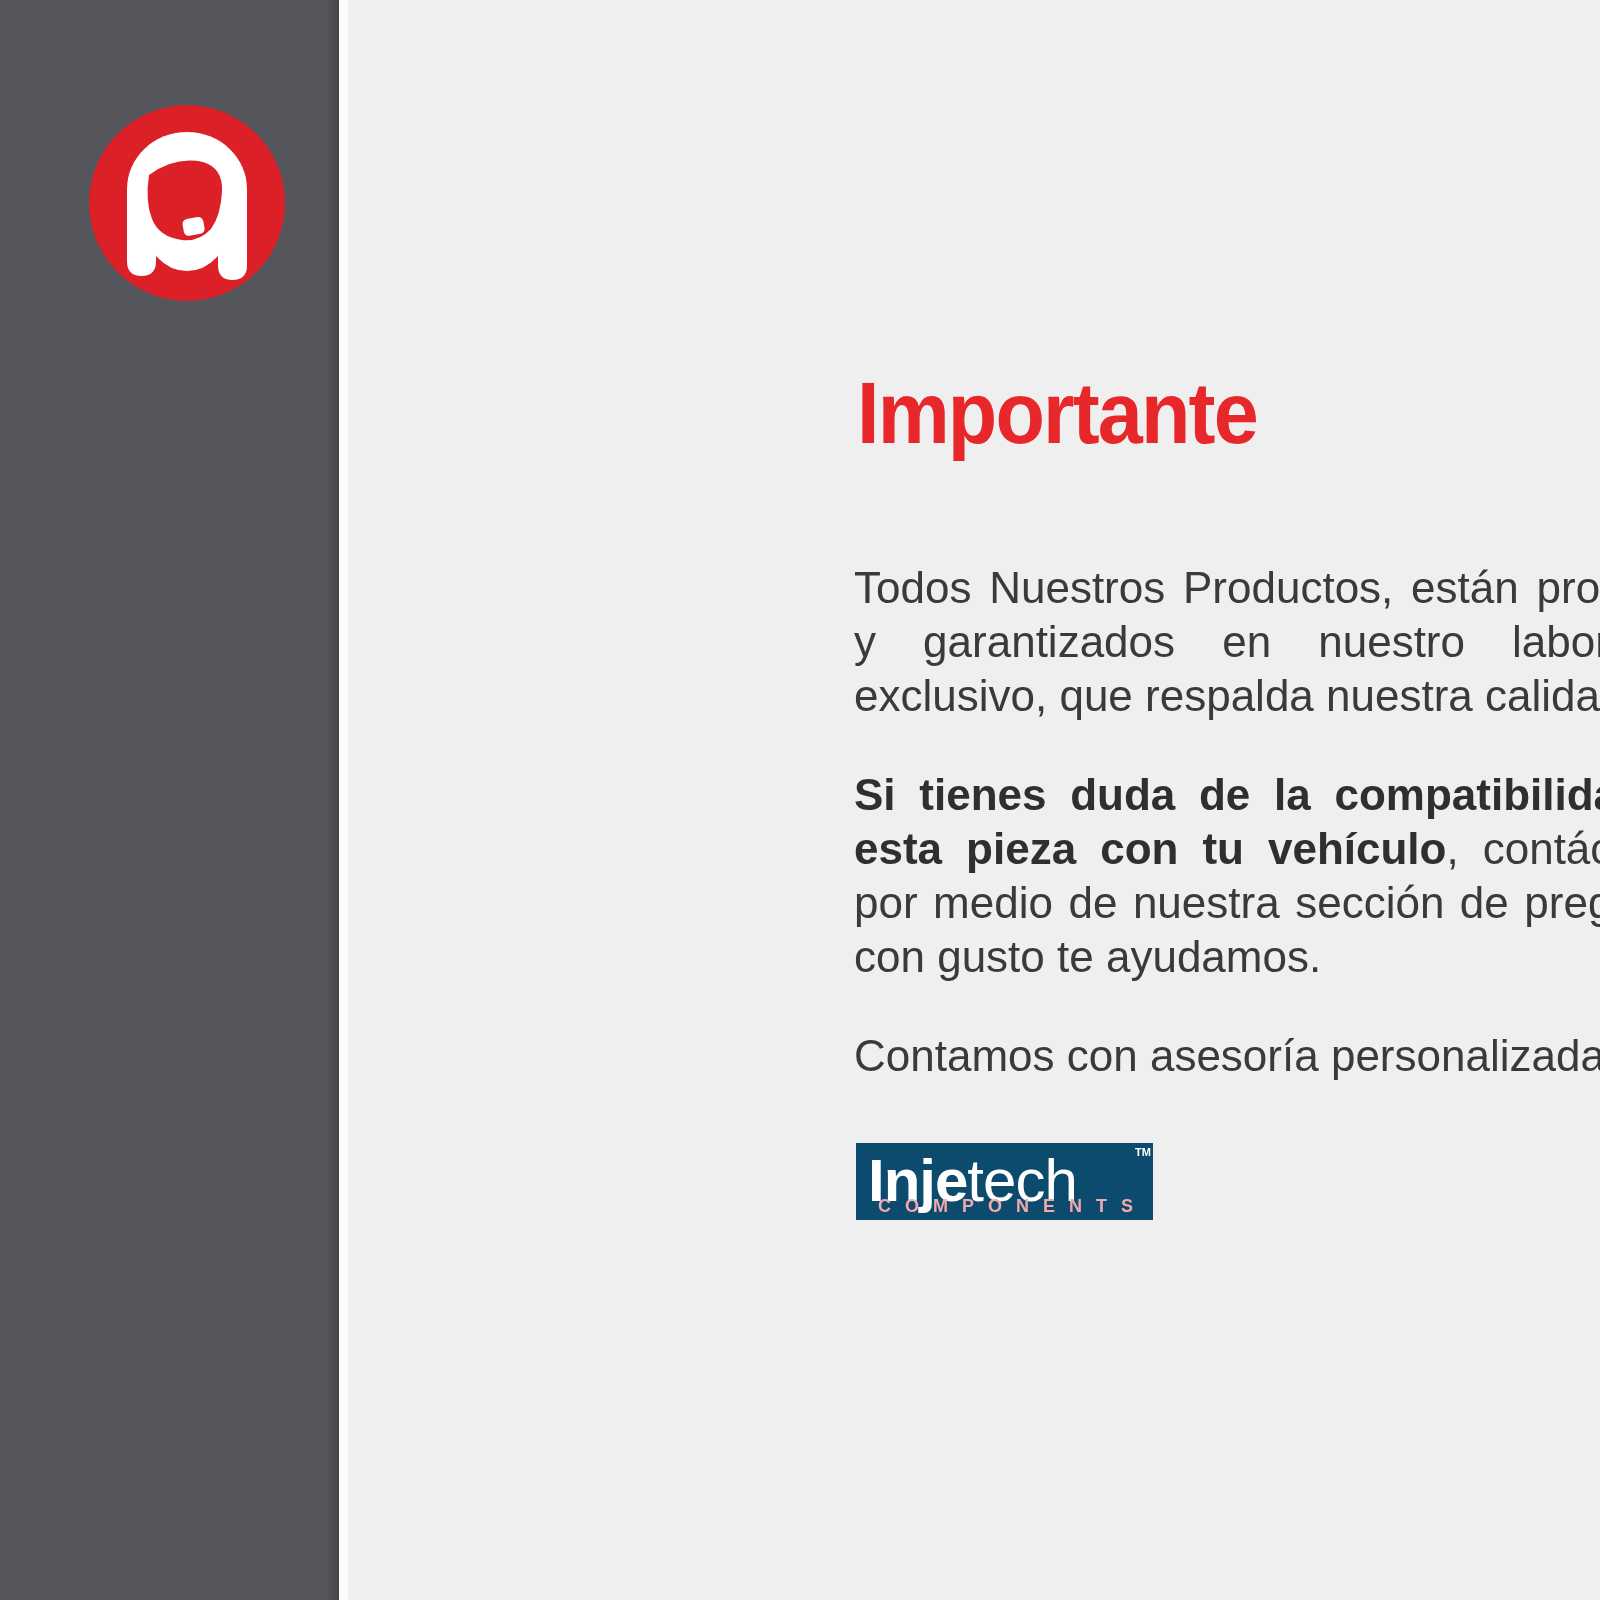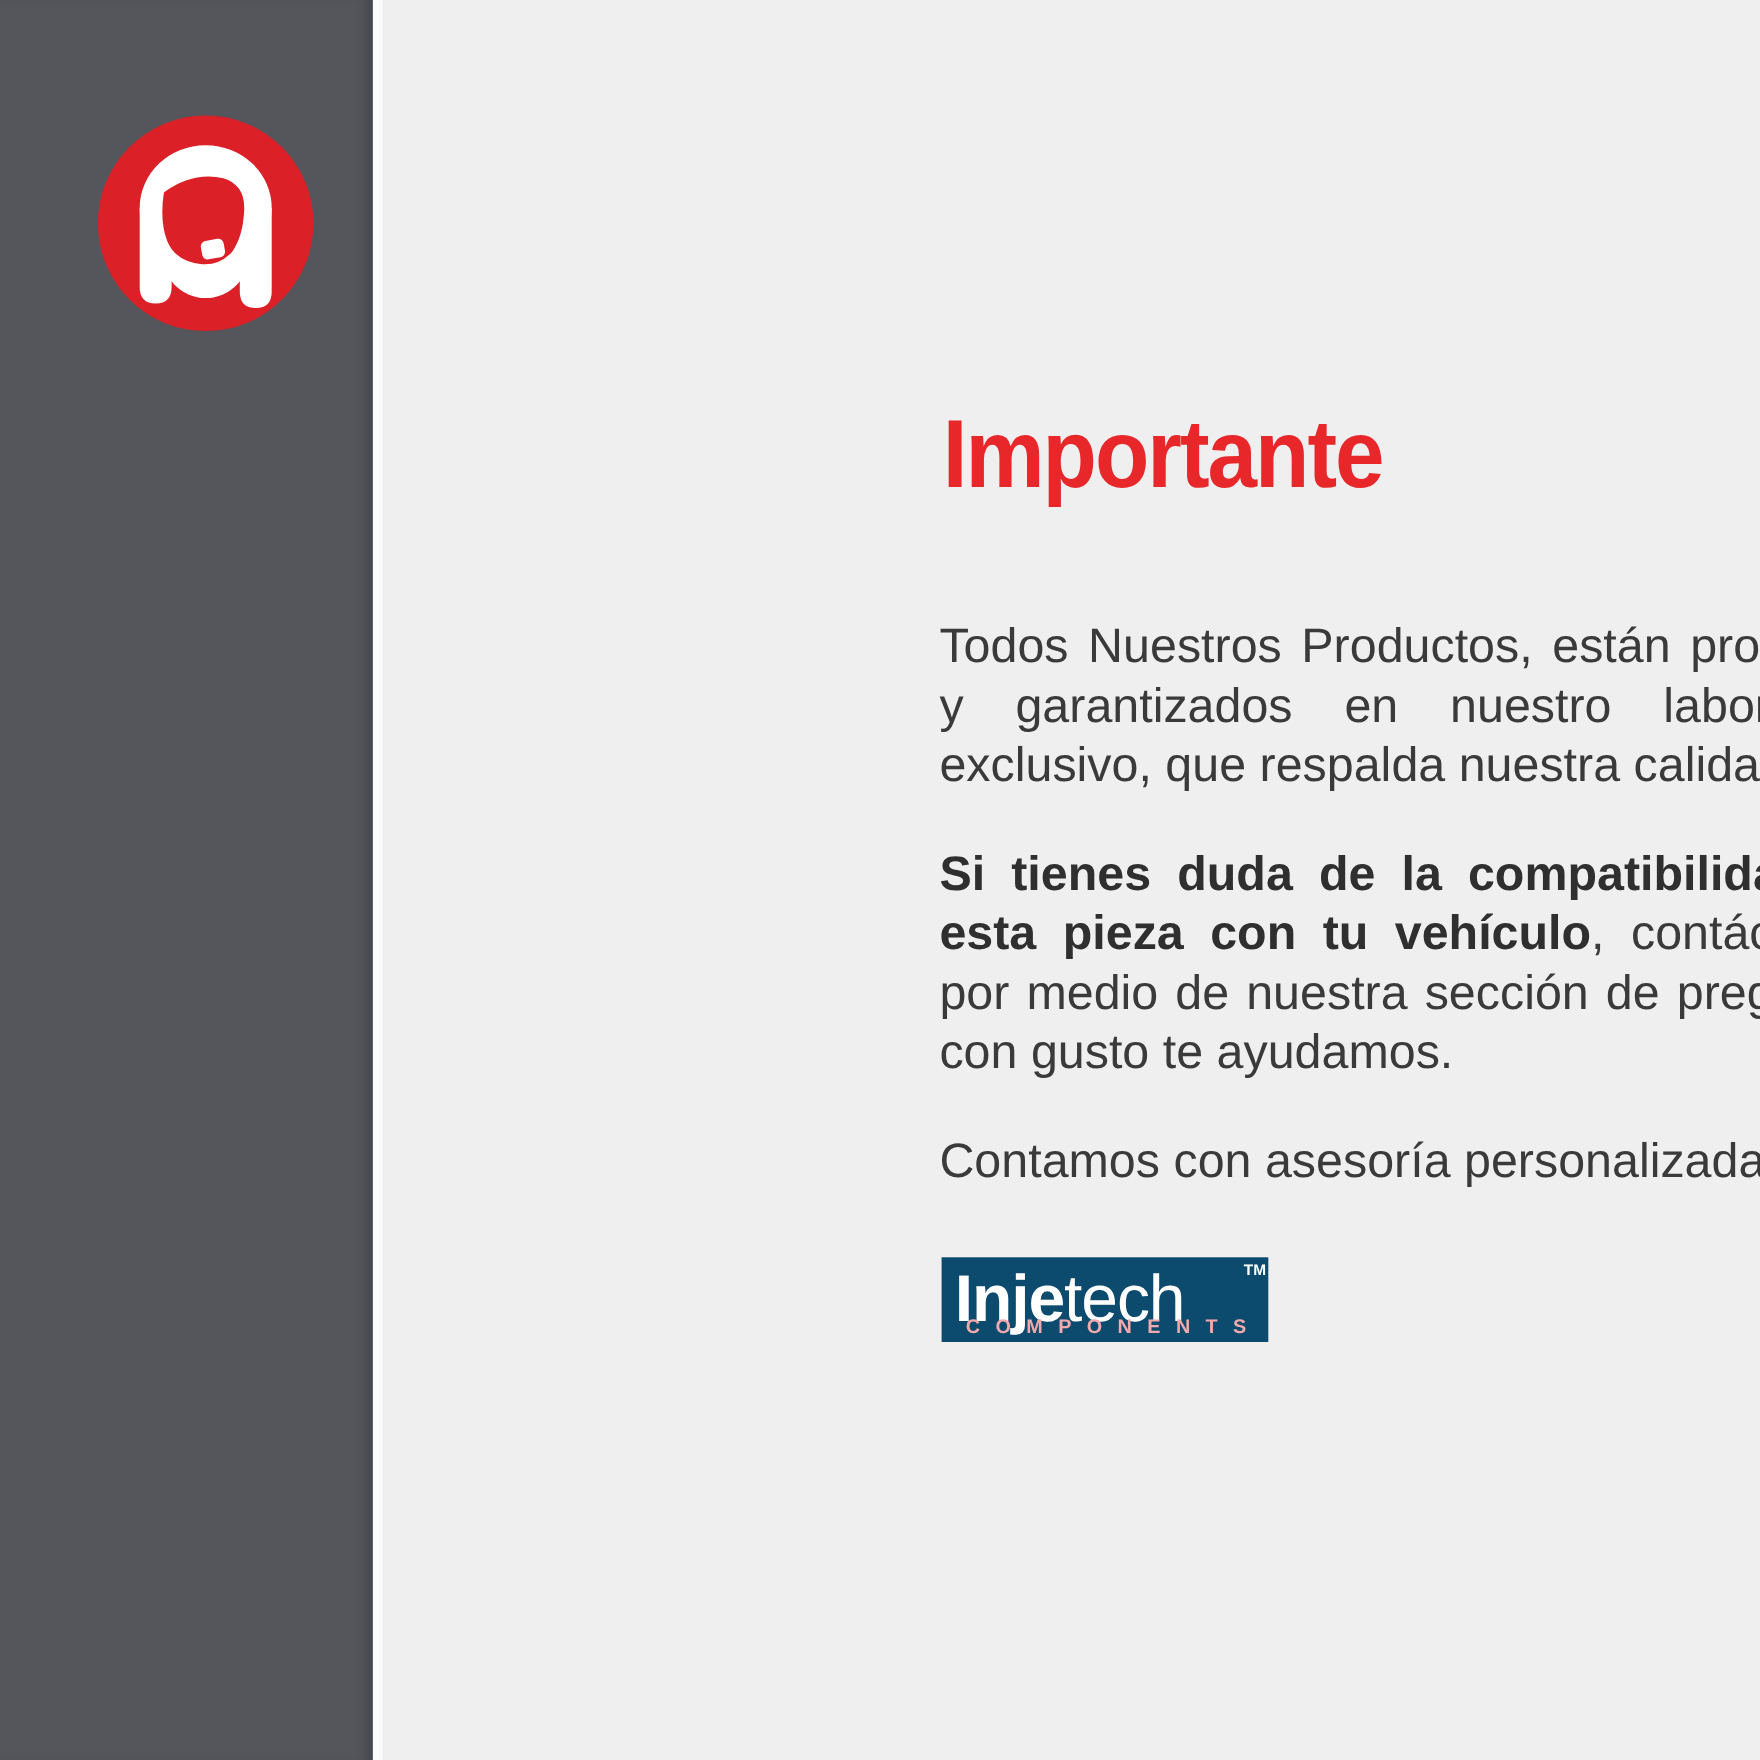--- a/index.html
+++ b/index.html
@@ -63,21 +63,21 @@
   }
   .logo-word .bold { font-weight: bold; }
   .logo-word .light { font-weight: normal; }
   .logo-sub {
     position: absolute; right: 6px; bottom: 3px;
     font-size: 18px; font-weight: bold; letter-spacing: 14px;
     color: #F2A9AC; white-space: nowrap;
   }
   .logo-tm {
     position: absolute; top: 3px; right: 2px;
-    font-size: 14px; font-weight: bold; color: #FFFFFF; letter-spacing: 0;
+    font-size: 11px; font-weight: bold; color: #FFFFFF; letter-spacing: 0;
   }
 </style>
 </head>
 <body>
 
 <div class="canvas">
 
   <div class="sidebar"></div>
   <div class="divider"></div>
 

